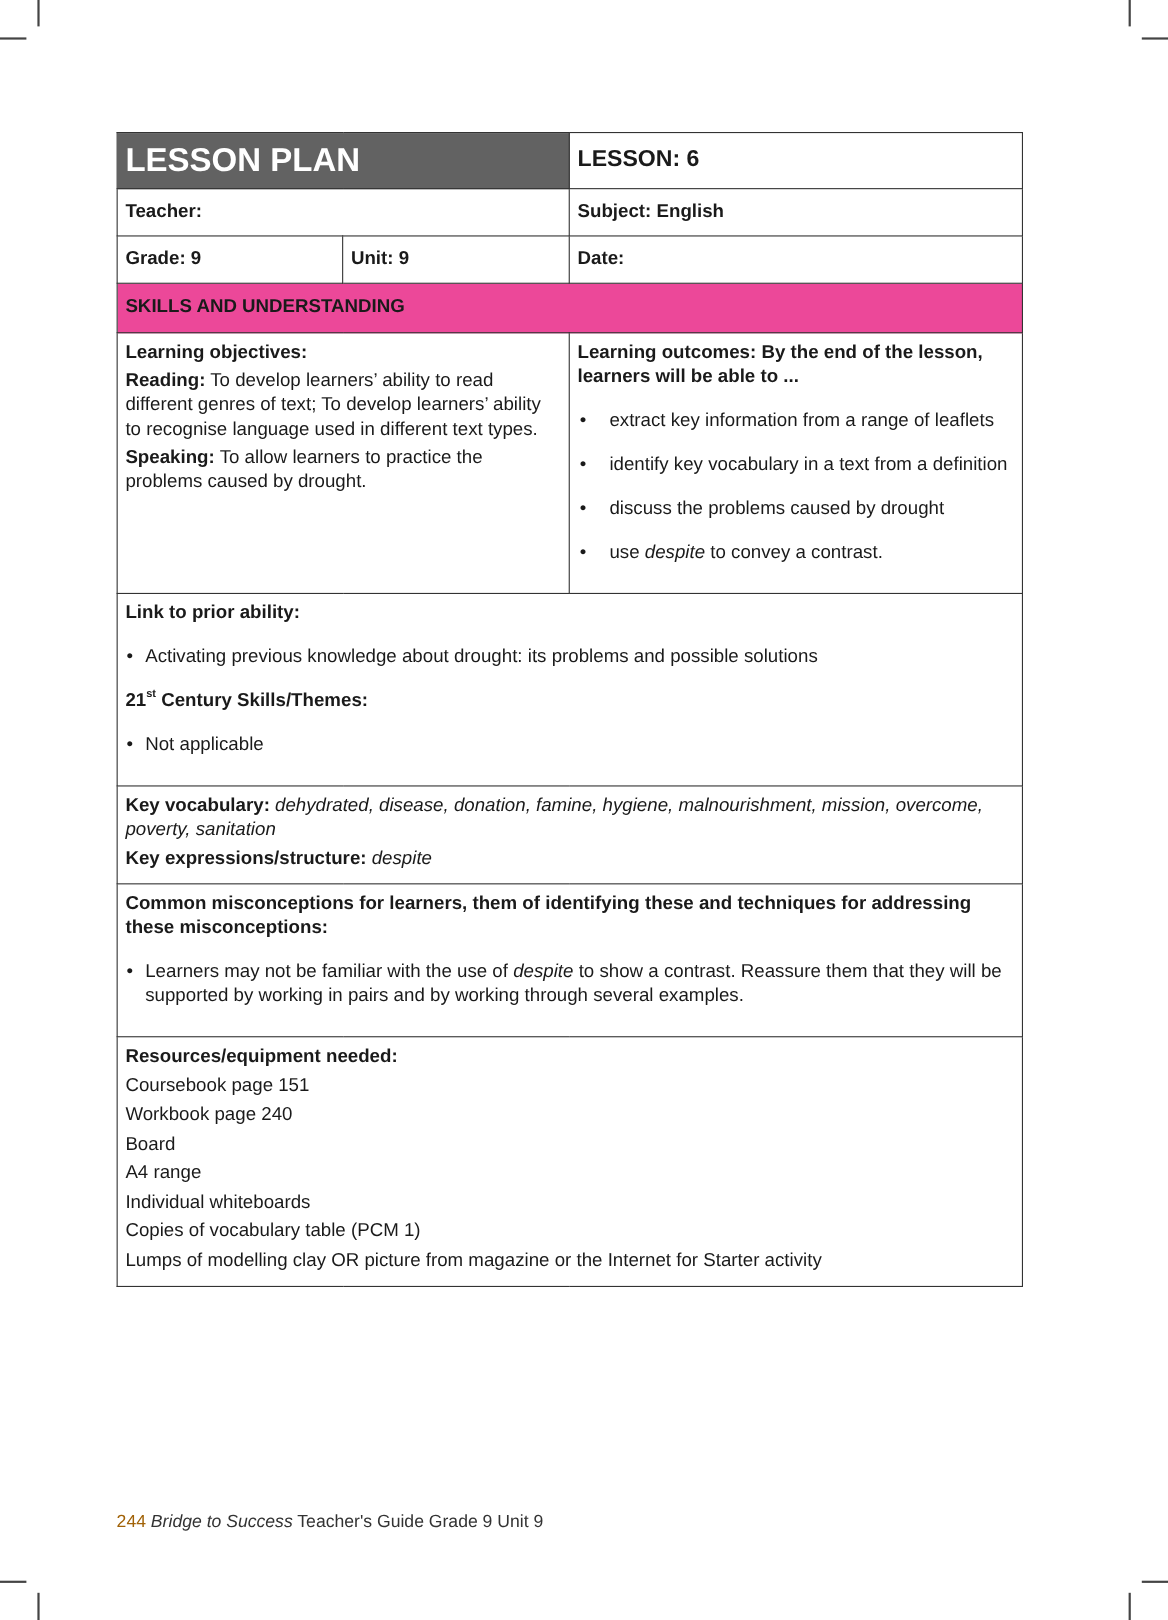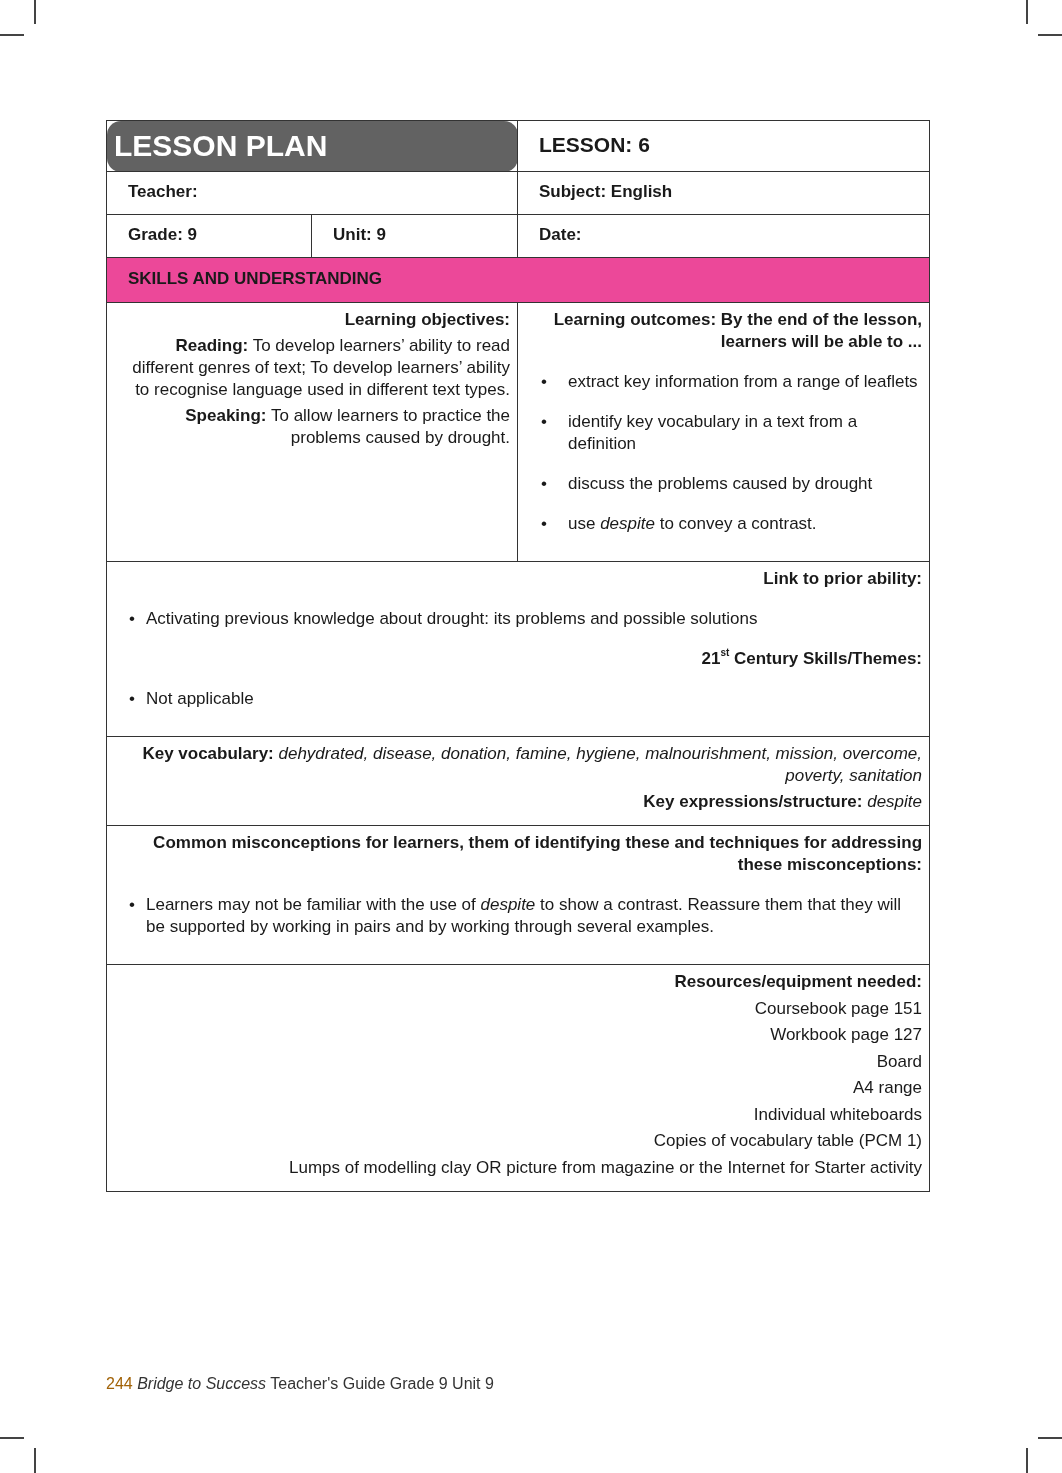--- a/index.html
+++ b/index.html
@@ -2,29 +2,29 @@
 <html><head>
 <meta charset="utf-8">
 <style>
   html, body { margin:0; padding:0; background:#ffffff; }
   body { width:1062px; height:1473px; position:relative; overflow:hidden;
          font-family:"Liberation Sans", sans-serif; color:#1a1a1a; }
   .crop { position:absolute; background:#444; }
   table.plan { position:absolute; left:106px; top:120px; width:823px;
                border-collapse:collapse; table-layout:fixed; }
   table.plan td { border:1.5px solid #333; vertical-align:top;
-                  padding:6px 7px 8px 21px; font-size:17px; line-height:22px; }
+                  padding:6px 7px 8px 7px; font-size:17px; line-height:22px; }
   .hdr-dark { background:#626262; color:#fff; font-weight:bold; font-size:30px !important;
               line-height:36px !important; padding:6px 7px 6px 7px !important; vertical-align:middle !important; }
   .hdr-lesson { font-weight:bold; font-size:21px !important; vertical-align:middle !important; }
   .row-simple td { font-weight:bold; font-size:18px; height:28px; vertical-align:middle !important;margin-left:44px; }
   .section { background:#ec4899; font-weight:bold; font-size:18px; vertical-align:middle !important; height:30px; }
   .b { font-weight:bold; }
   .i { font-style:italic; }
-  p { margin:0 0 4px 0;text-align:right; }
+  p { margin:0 0 4px 0; }
   ul { margin:0; padding:0; list-style:none; }
   ul li { position:relative; padding-left:18px; margin:18px 0; }
   ul li::before { content:"\2022"; position:absolute; left:1px; top:0; }
   ul.wide li { padding-left:29px; }
   ul.wide li::before { left:2px; }
   .res p { margin:0 0 4.5px 0; }
   sup { font-size:10px; line-height:0; vertical-align:8px; }
   .footer { position:absolute; left:106px; top:1375px; font-size:16px; color:#333; }
   .footer .pg { color:#a16207; }
 </style>
@@ -41,21 +41,21 @@
 <div class="crop" style="left:1026px;top:1448px;width:2px;height:25px;"></div>
 
 <table class="plan">
   <colgroup>
     <col style="width:205px">
       <col style="width:206px">
       <col style="width:412px">
   </colgroup>
   <tbody>
       <tr>
-    <td colspan="2" class="hdr-dark" style="height:38px;border-radius:14px;">LESSON PLAN</td>
+    <td colspan="2" class="hdr-dark" style="height:38px;">LESSON PLAN</td>
     <td class="hdr-lesson">LESSON: 6</td>
   </tr>
   <tr class="row-simple">
     <td colspan="2">Teacher:</td>
     <td>Subject: English</td>
   </tr>
   <tr class="row-simple">
     <td>Grade: 9</td>
     <td>Unit: 9</td>
     <td>Date:</td>
@@ -102,21 +102,21 @@
       <p class="b">Common misconceptions for learners, them of identifying these and techniques for addressing these misconceptions:</p>
       <ul>
         <li><span>Learners may not be familiar with the use of </span><span class="i">despite</span><span> to show a contrast. Reassure them that they will be supported by working in pairs and by working through several examples.</span></li>
       </ul>
     </td>
   </tr>
   <tr>
     <td colspan="3" class="res">
       <p class="b">Resources/equipment needed:</p>
       <p>Coursebook page 151</p>
-      <p>Workbook page 127</p>
+      <p>Workbook page 240</p>
       <p>Board</p>
       <p>A4 range</p>
       <p>Individual whiteboards</p>
       <p>Copies of vocabulary table (PCM 1)</p>
       <p>Lumps of modelling clay OR picture from magazine or the Internet for Starter activity</p>
     </td>
   </tr>
 </tbody>
   </table>
 

